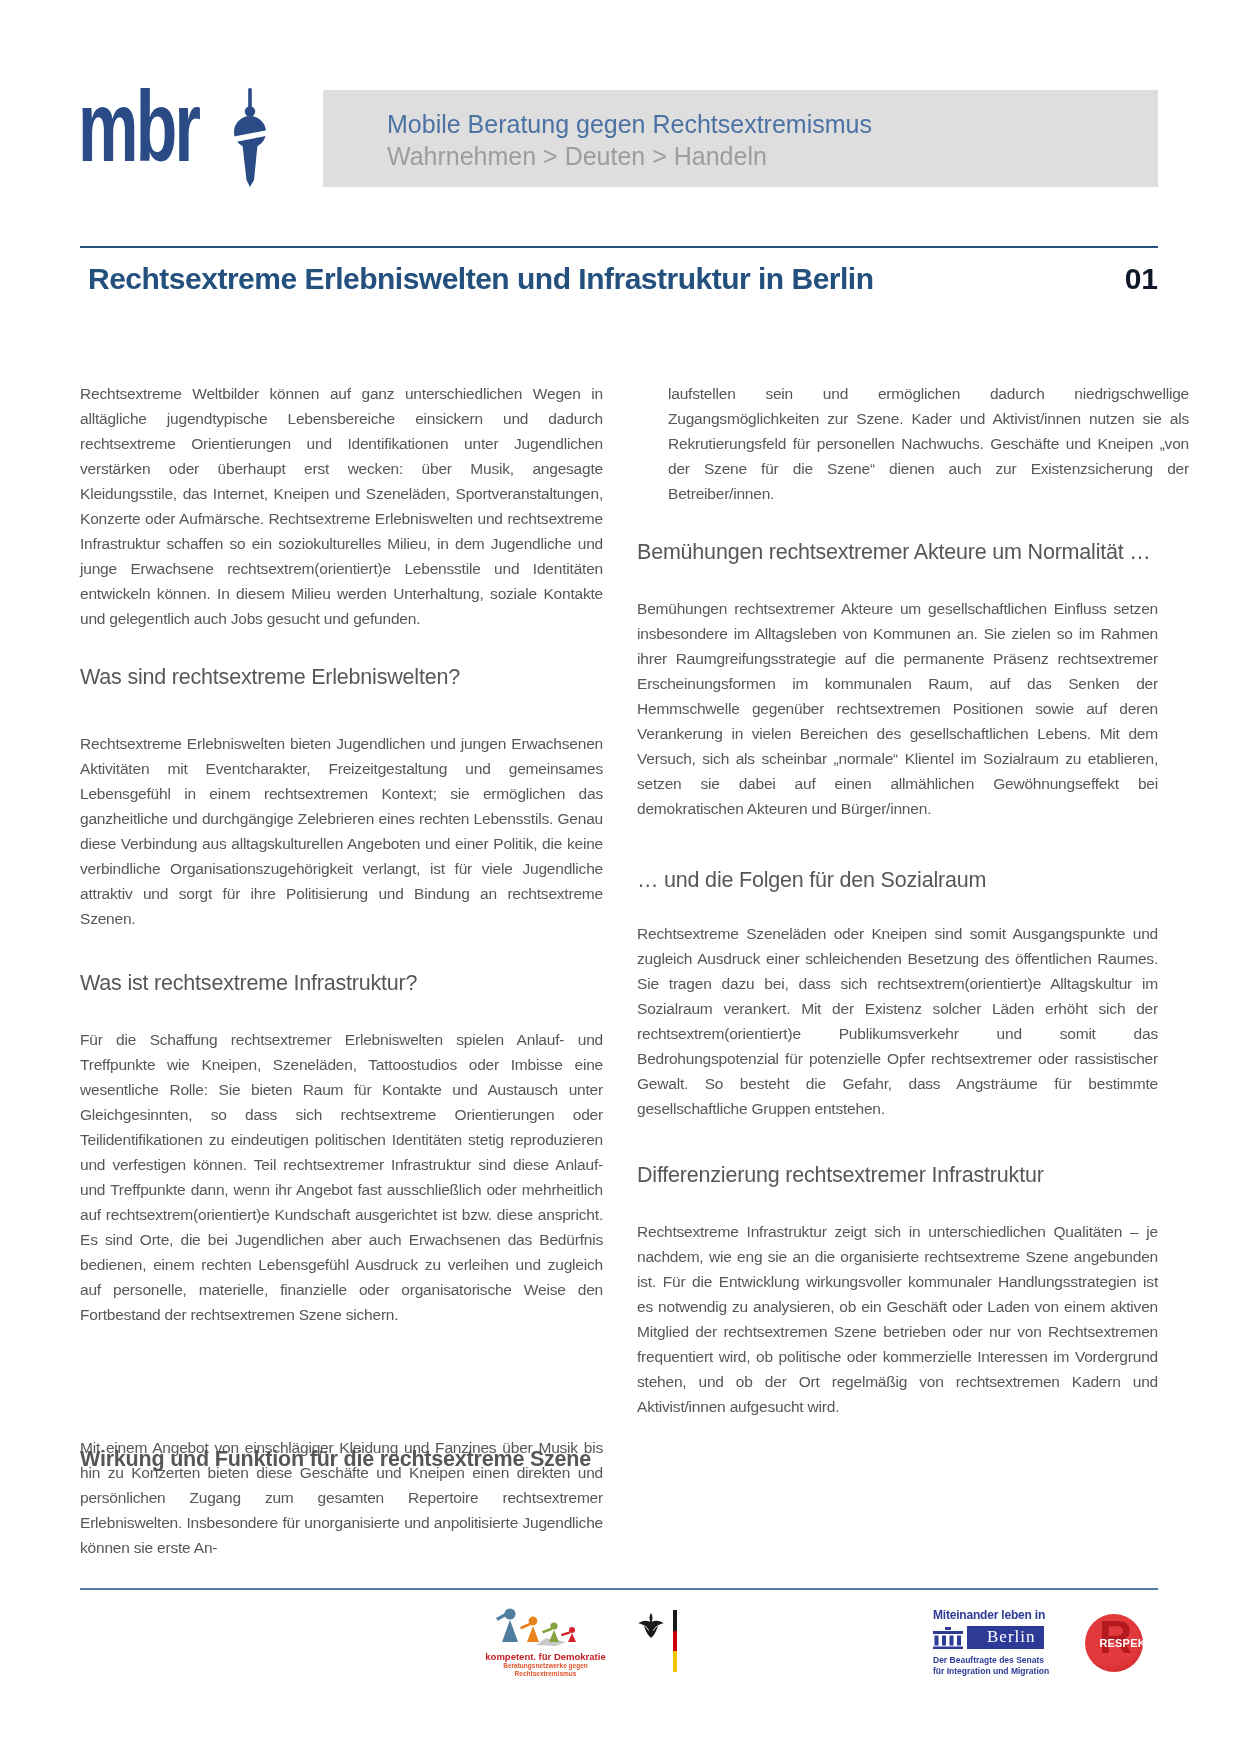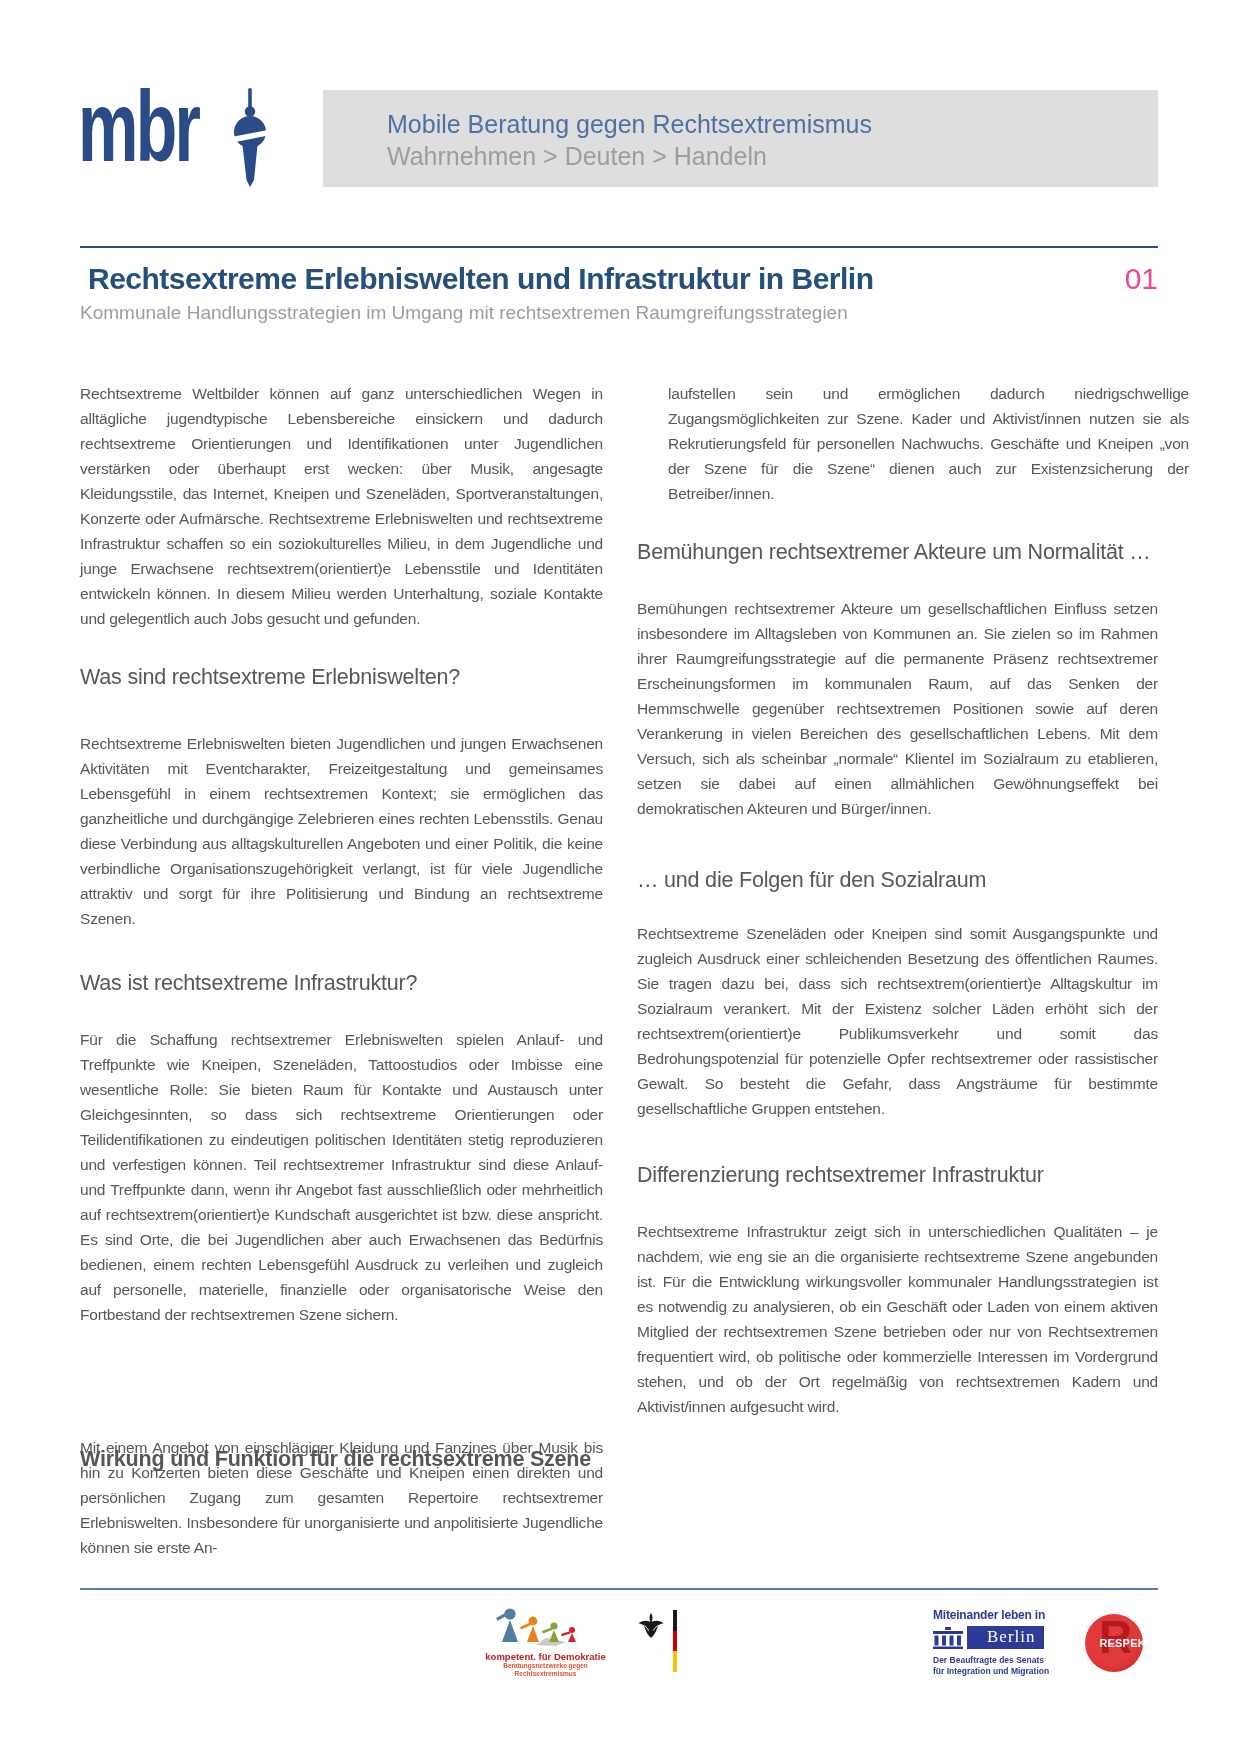--- a/index.html
+++ b/index.html
@@ -45,22 +45,22 @@
     position: absolute;
     left: 88px; top: 262px;
     width: 1000px;
     font-size: 30px; font-weight: 700;
     color: #24507D;
     letter-spacing: -0.5px;
   }
   .page-number {
     position: absolute;
     top: 262px; right: 83px;
-    font-size: 30px; font-weight: 400;
-    color: #ec4899;
+    font-size: 30px; font-weight: 700;
+    color: #0f172a;
     margin-left: 40px;
   }
   .doc-subtitle {
     position: absolute;
     left: 80px; top: 302px;
     font-size: 19px;
     color: #9D9D9C;
   }
   
   .block { position: absolute; color: #575756; }
@@ -157,21 +157,20 @@
   </svg>
 
   <div class="banner">
     <div class="banner-title">Mobile Beratung gegen Rechtsextremismus</div>
     <div class="banner-tagline">Wahrnehmen &gt; Deuten &gt; Handeln</div>
   </div>
 
   <div class="title-rule"></div>
   <div class="doc-title">Rechtsextreme Erlebniswelten und Infrastruktur in Berlin</div>
   <div class="page-number">01</div>
-  <div class="doc-subtitle">Kommunale Handlungsstrategien im Umgang mit rechtsextremen Raumgreifungsstrategien</div>
 
   <div class="block col-left para y-intro">Rechtsextreme Weltbilder können auf ganz unterschiedlichen Wegen in alltägliche jugendtypische Lebensbereiche einsickern und dadurch rechtsextreme Orientierungen und Identifikationen unter Jugendlichen verstärken oder überhaupt erst wecken: über Musik, angesagte Kleidungsstile, das Internet, Kneipen und Szeneläden, Sportveranstaltungen, Konzerte oder Aufmärsche. Rechtsextreme Erlebniswelten und rechtsextreme Infrastruktur schaffen so ein soziokulturelles Milieu, in dem Jugendliche und junge Erwachsene rechtsextrem(orientiert)e Lebensstile und Identitäten entwickeln können. In diesem Milieu werden Unterhaltung, soziale Kontakte und gelegentlich auch Jobs gesucht und gefunden.</div>
   <div class="block col-left sec-heading y-lh1">Was sind rechtsextreme Erlebniswelten?</div>
   <div class="block col-left para y-lp1">Rechtsextreme Erlebniswelten bieten Jugendlichen und jungen Erwachsenen Aktivitäten mit Eventcharakter, Freizeitgestaltung und gemeinsames Lebensgefühl in einem rechtsextremen Kontext; sie ermöglichen das ganzheitliche und durchgängige Zelebrieren eines rechten Lebensstils. Genau diese Verbindung aus alltagskulturellen Angeboten und einer Politik, die keine verbindliche Organisationszugehörigkeit verlangt, ist für viele Jugendliche attraktiv und sorgt für ihre Politisierung und Bindung an rechtsextreme Szenen.</div>
   <div class="block col-left sec-heading y-lh2">Was ist rechtsextreme Infrastruktur?</div>
   <div class="block col-left para y-lp2">Für die Schaffung rechtsextremer Erlebniswelten spielen Anlauf- und Treffpunkte wie Kneipen, Szeneläden, Tattoostudios oder Imbisse eine wesentliche Rolle: Sie bieten Raum für Kontakte und Austausch unter Gleichgesinnten, so dass sich rechtsextreme Orientierungen oder Teilidentifikationen zu eindeutigen politischen Identitäten stetig reproduzieren und verfestigen können. Teil rechtsextremer Infrastruktur sind diese Anlauf- und Treffpunkte dann, wenn ihr Angebot fast ausschließlich oder mehrheitlich auf rechtsextrem(orientiert)e Kundschaft ausgerichtet ist bzw. diese anspricht. Es sind Orte, die bei Jugendlichen aber auch Erwachsenen das Bedürfnis bedienen, einem rechten Lebensgefühl Ausdruck zu verleihen und zugleich auf personelle, materielle, finanzielle oder organisatorische Weise den Fortbestand der rechtsextremen Szene sichern.</div>
   <div class="block col-left sec-heading y-lh3">Wirkung und Funktion für die rechtsextreme Szene</div>
   <div class="block col-left para y-lp3">Mit einem Angebot von einschlägiger Kleidung und Fanzines über Musik bis hin zu Konzerten bieten diese Geschäfte und Kneipen einen direkten und persönlichen Zugang zum gesamten Repertoire rechtsextremer Erlebniswelten. Insbesondere für unorganisierte und anpolitisierte Jugendliche können sie erste An-</div>
 
   <div class="block col-right para y-rp0">laufstellen sein und ermöglichen dadurch niedrigschwellige Zugangsmöglichkeiten zur Szene. Kader und Aktivist/innen nutzen sie als Rekrutierungsfeld für personellen Nachwuchs. Geschäfte und Kneipen „von der Szene für die Szene“ dienen auch zur Existenzsicherung der Betreiber/innen.</div>

